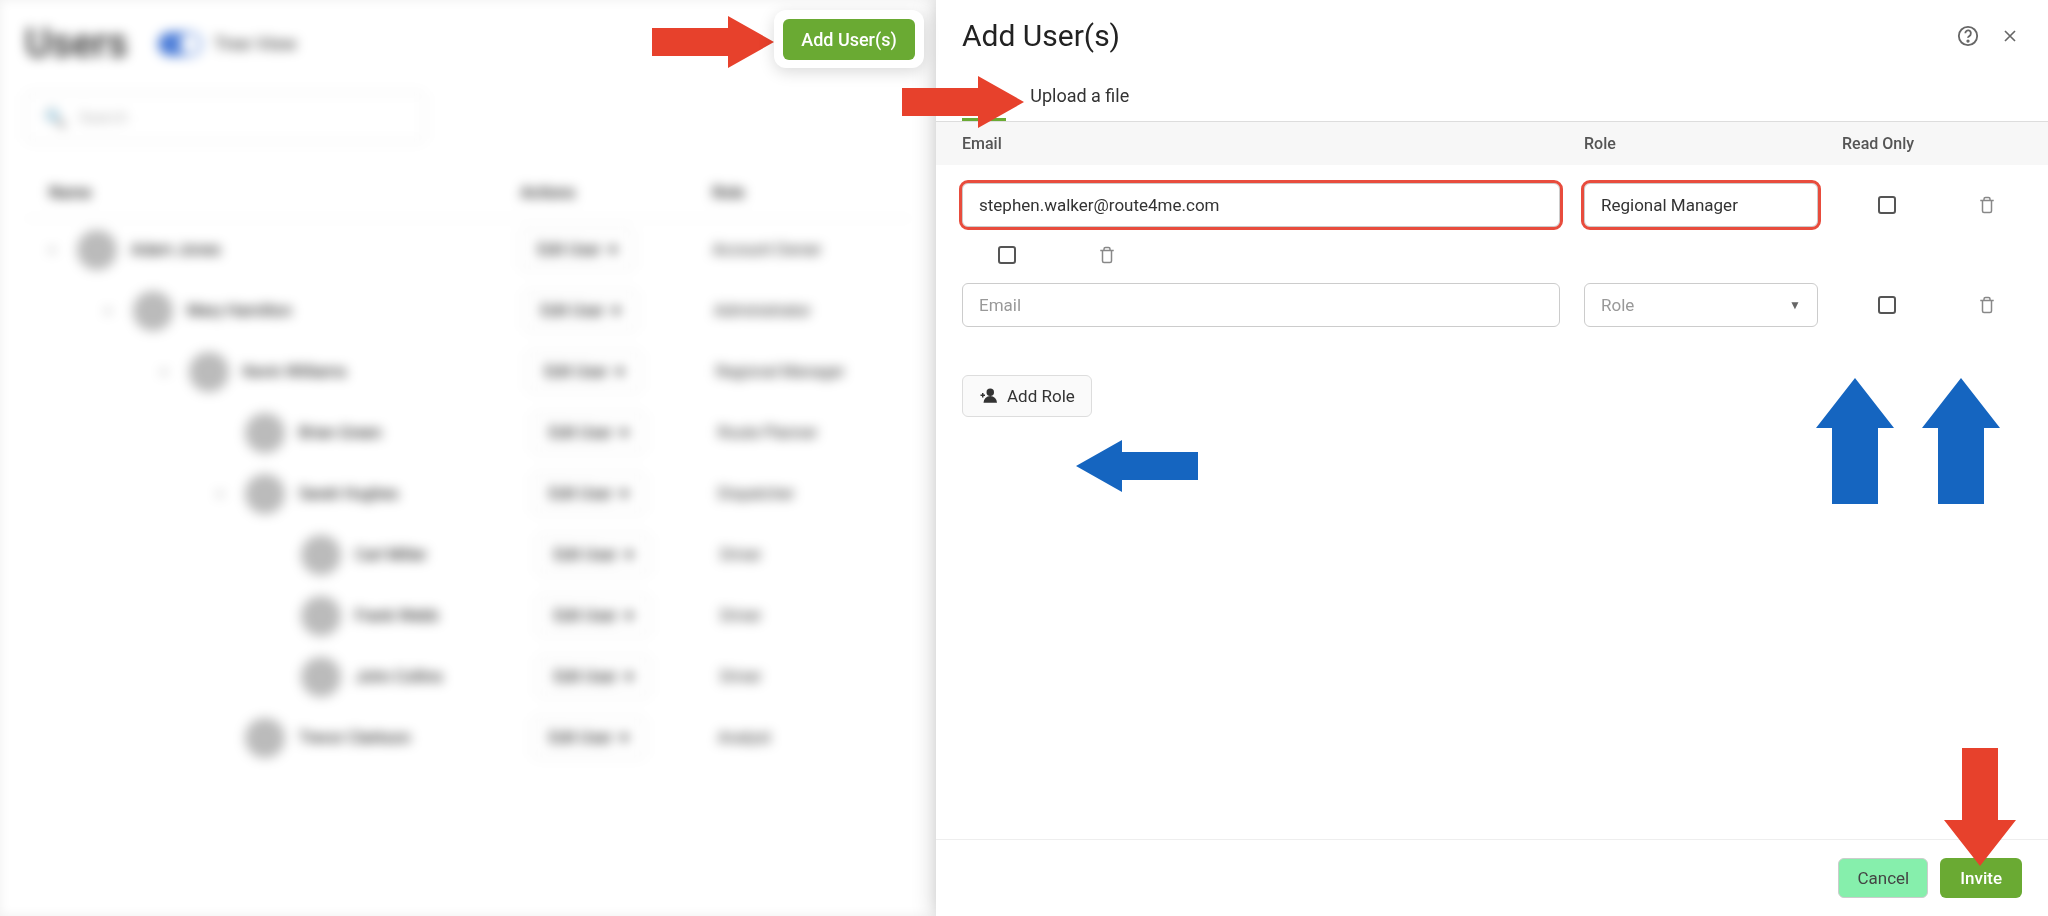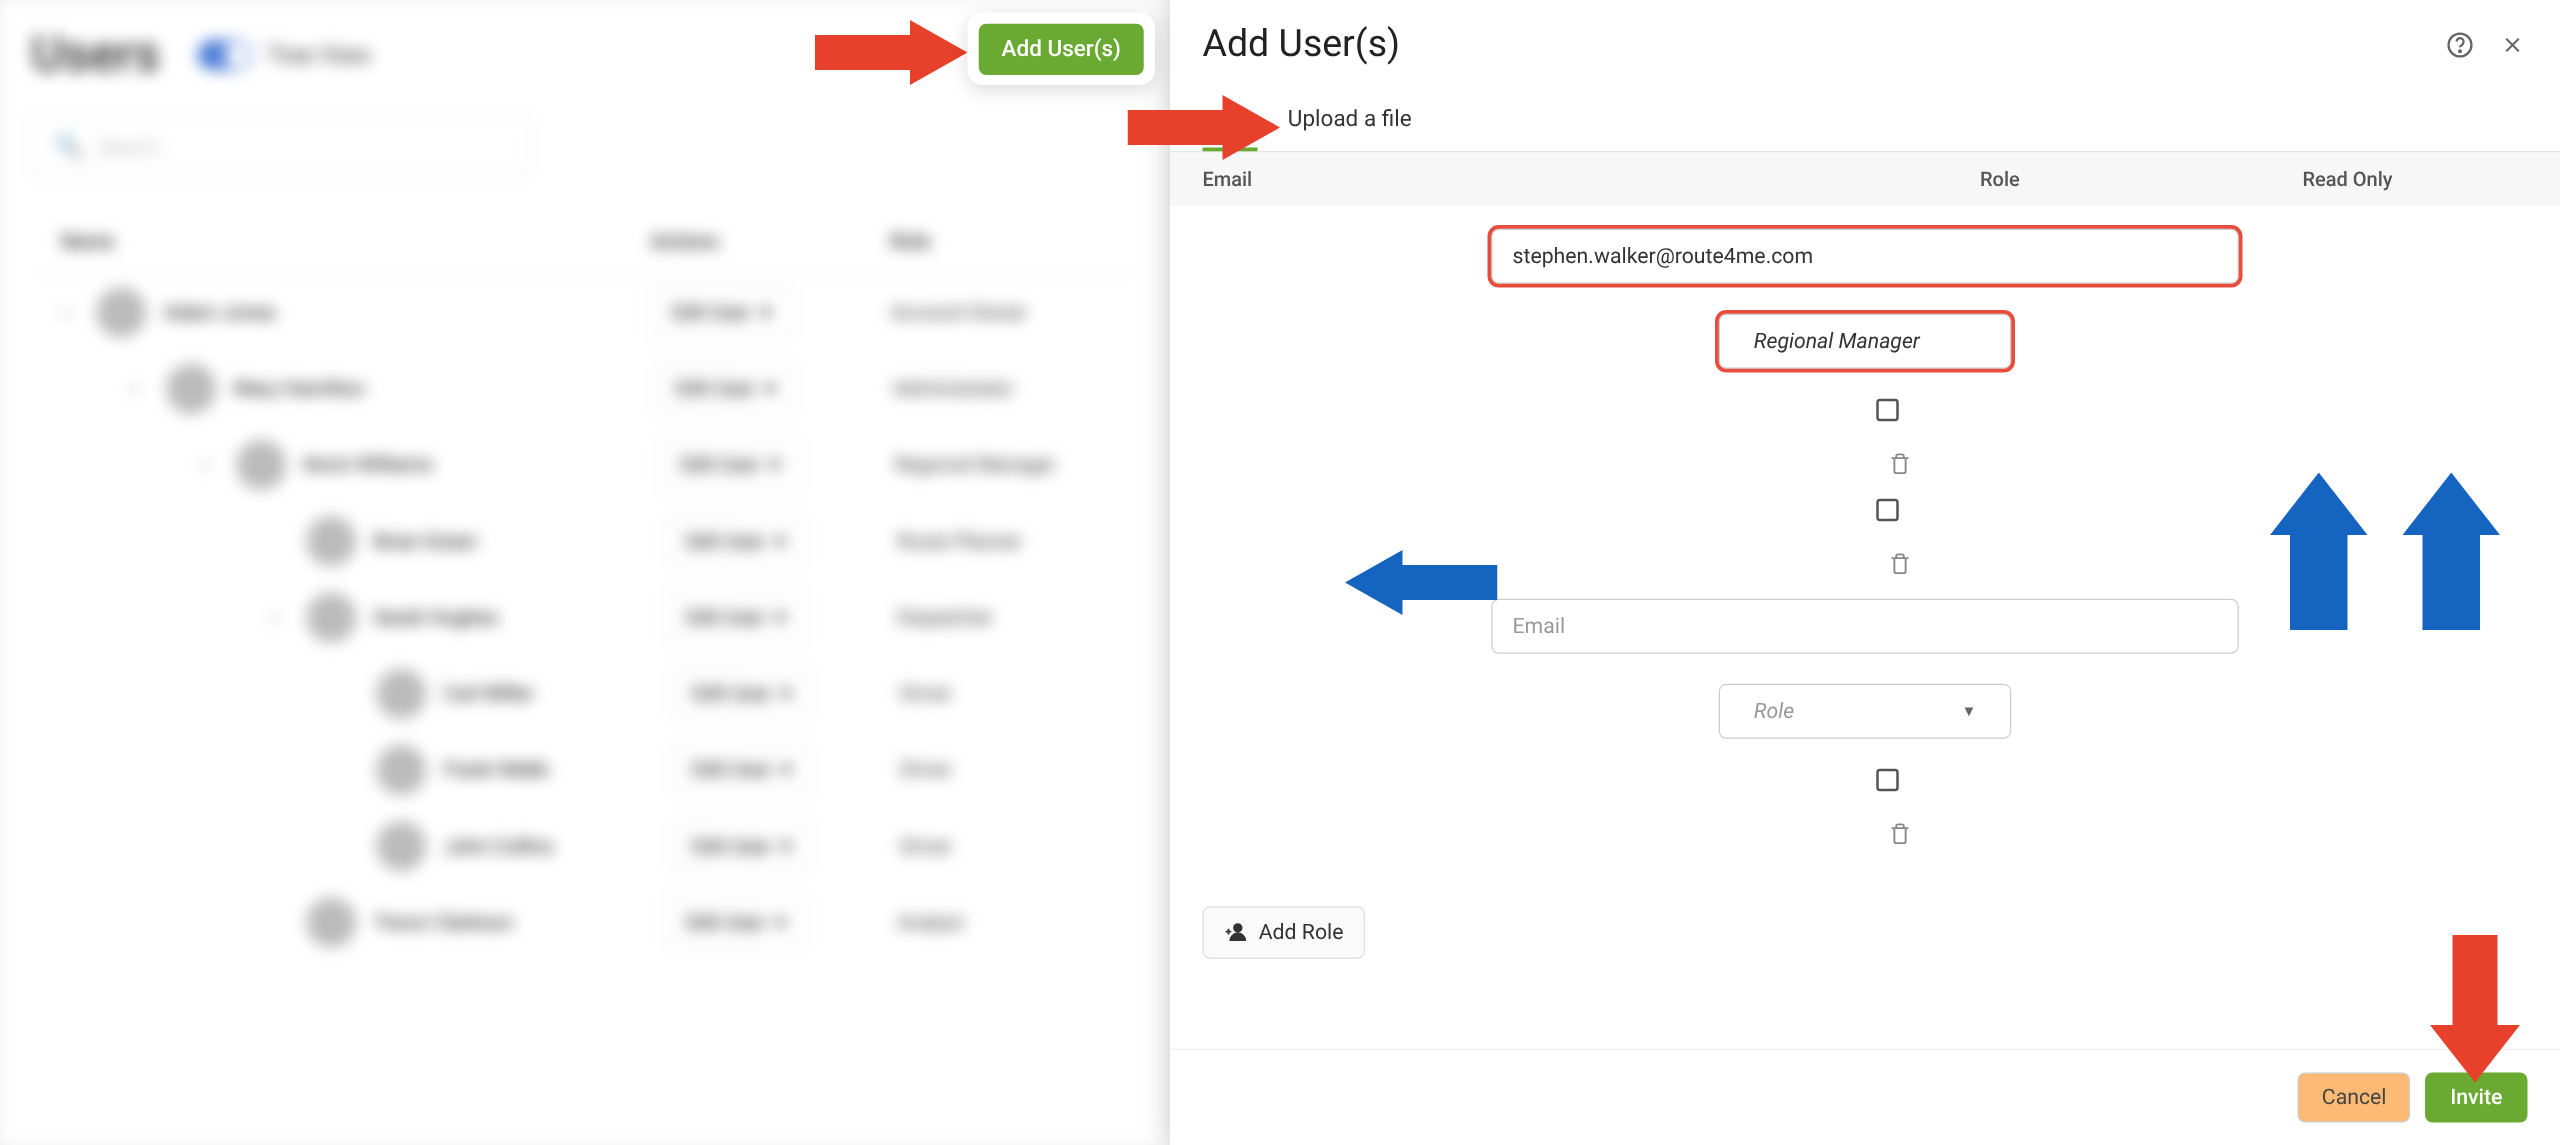--- a/index.html
+++ b/index.html
@@ -39,32 +39,32 @@
 .icon-btn { width: 24px; height: 24px; color: #666; cursor: pointer; display:flex; align-items:center; justify-content:center; }
 .tabs { display: flex; gap: 24px; padding: 0 26px; border-bottom: 1px solid #ddd; }
 .tab { padding: 14px 0 12px; font-size: 18px; color: #333; cursor: pointer; border-bottom: 3px solid transparent; }
 .tab.active { color: #6aaa33; border-bottom-color: #6aaa33; font-weight: 500; }
 .col-headers { display: flex; padding: 12px 26px; background: #f7f7f7; font-size: 16px; color: #555; font-weight: 500; }
 .col-email { width: 622px; }
 .col-role { width: 258px; }
 .col-ro { width: 108px; }
 .col-del { width: 50px; }
 .form-area { flex: 1; overflow-y: auto; padding: 0 26px; position: relative; }
-.row { display: flex; align-items: center; gap: 24px; padding: 18px 0 0; flex-direction: column; }
+.row { display: flex; align-items: center; gap: 24px; padding: 18px 0 0; }
 .row.highlight > .email-input, .row.highlight > .role-sel { outline: 3px solid #e84c3d; border-radius: 6px; }
 .email-input { width: 598px; height: 44px; border: 1px solid #ccc; border-radius: 6px; padding: 0 16px; font-size: 17px; color: #333; }
 .email-input::placeholder { color: #999; }
-.role-sel { width: 234px; height: 44px; border: 1px solid #ccc; border-radius: 6px; padding: 0 27px; font-size: 17px; color: #333; display:flex; align-items:center; justify-content:space-between; background:#fff;font-style:italic; }
+.role-sel { width: 234px; height: 44px; border: 1px solid #ccc; border-radius: 6px; padding: 0 16px; font-size: 17px; color: #333; display:flex; align-items:center; justify-content:space-between; background:#fff; }
 .role-sel.placeholder { color:#999; }
 .chev { font-size: 12px; color:#666; }
 .checkbox { width: 18px; height: 18px; border: 2px solid #555; border-radius: 3px; margin-left: 36px; cursor:pointer; }
 .del { width: 20px; height: 20px; color: #888; cursor: pointer; margin-left: 58px; }
 .add-more { margin-top: 48px; display: inline-flex; align-items: center; gap: 10px; padding: 10px 16px; border: 1px solid #ddd; border-radius: 6px; background: #fafafa; font-size: 17px; color: #333; cursor: pointer; }
 .footer { padding: 18px 26px; display: flex; justify-content: flex-end; gap: 12px; border-top: 1px solid #eee; }
-.btn-cancel { padding: 9px 18px; border: 1px solid #ccc; border-radius: 6px; background: #fdba74; font-size: 17px; color: #444; cursor: pointer; }
+.btn-cancel { padding: 9px 18px; border: 1px solid #ccc; border-radius: 6px; background: #86efac; font-size: 17px; color: #444; cursor: pointer; }
 .btn-invite { padding: 9px 20px; border: none; border-radius: 6px; background: #6aaa33; color: #fff; font-size: 17px; font-weight: 500; cursor: pointer; }
 
 
 .arrow-red-r { position: absolute; }
 .arrow-red-r svg { display:block; }
 .arrow-blue-r { position: absolute; }
 .arrow-blue-up { position: absolute; }
 .arrow-red-d { position: absolute; z-index: 20; }
 </style>
 </head>

